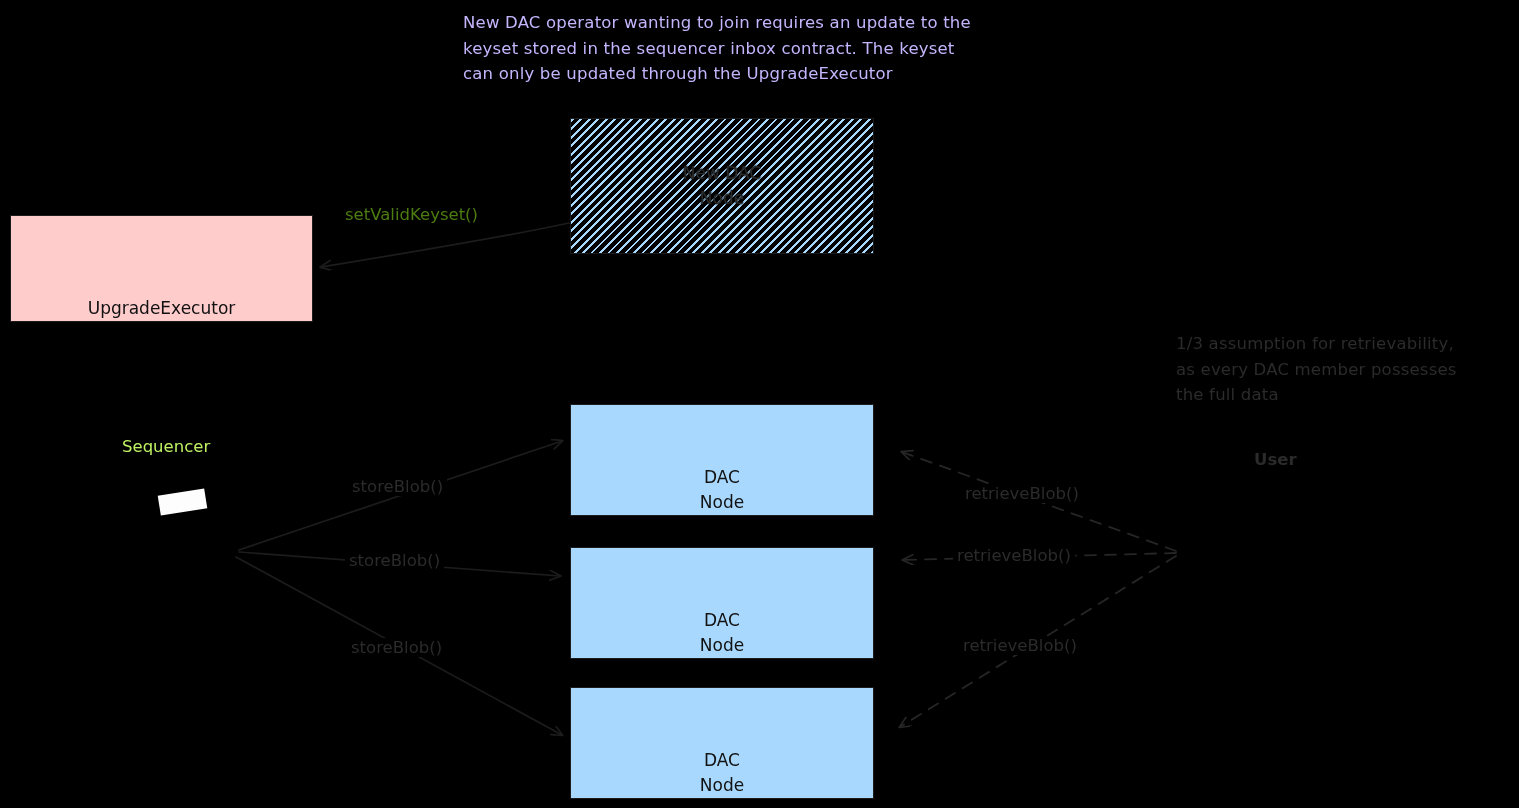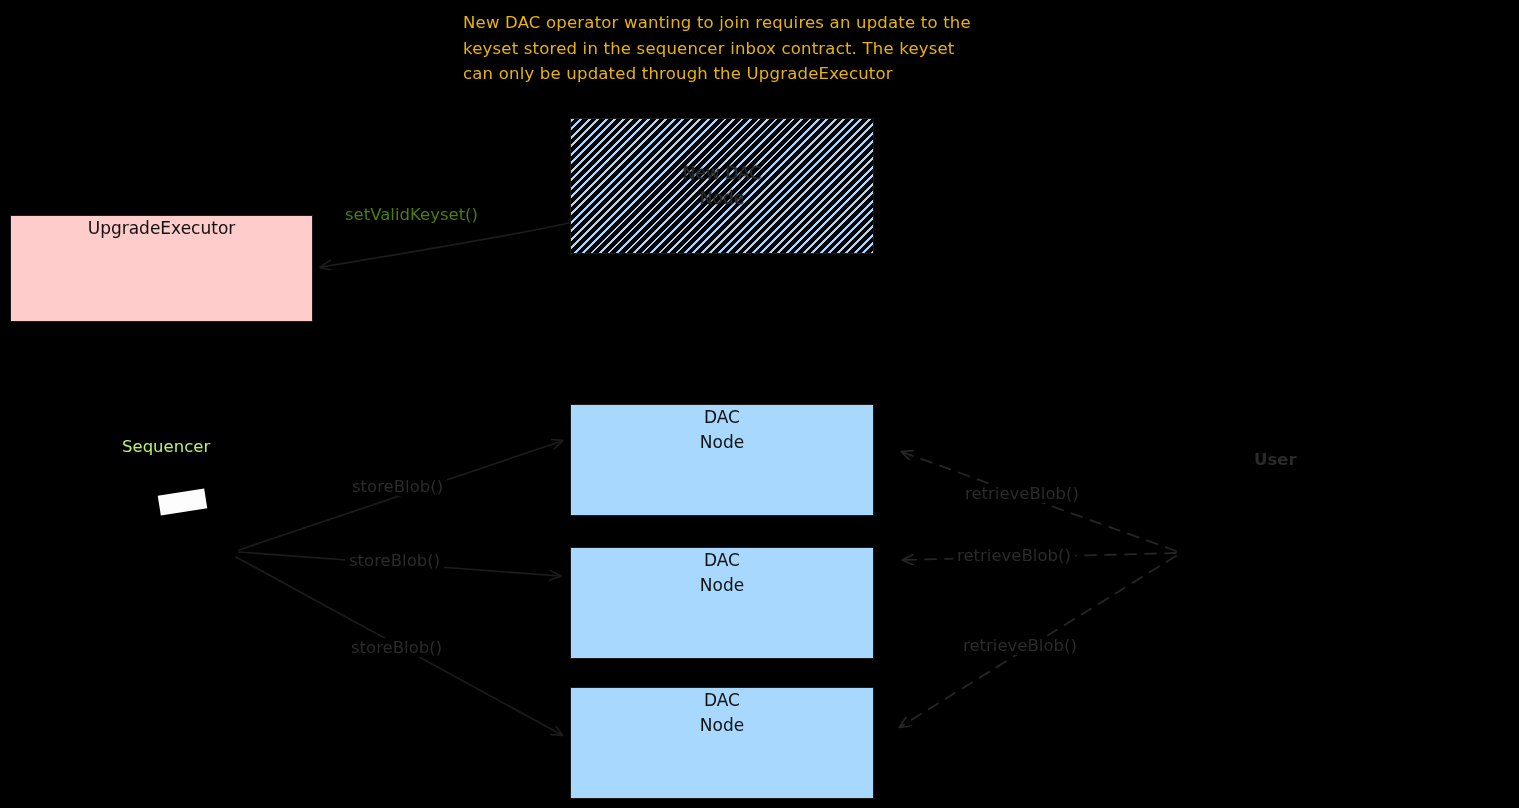--- a/index.html
+++ b/index.html
@@ -53,21 +53,21 @@
     background:#000;
     padding:0 4px;
   }
 
   
   .box {
     position:absolute;
     border:1.6px solid #1c1c1c;
     display:flex;
     align-items:center;
-    justify-content:flex-start;
+    justify-content:flex-end;
     flex-direction:column;
     font-family:"DejaVu Sans", sans-serif;
     font-size:17px;
     line-height:25px;
     color:#111;
     text-align:center;
   }
   .box.pink { background:#ffcccc; }
   .box.blue { background:#a8d8fd; }
   .box .bline { display:block; }
@@ -164,17 +164,20 @@
   <div class="elabel" style="left: 341px; top: 205px; color: #4d7c0f;">setValidKeyset()</div>
 
   <div class="elabel" style="left: 348px; top: 477px; color: rgb(43, 43, 43);">storeBlob()</div>
   <div class="elabel" style="left: 345px; top: 551px; color: rgb(43, 43, 43);">storeBlob()</div>
   <div class="elabel" style="left: 347px; top: 638px; color: rgb(43, 43, 43);">storeBlob()</div>
 
   <div class="elabel" style="left: 961px; top: 484px; color: rgb(43, 43, 43);">retrieveBlob()</div>
   <div class="elabel" style="left: 953px; top: 546px; color: rgb(43, 43, 43);">retrieveBlob()</div>
   <div class="elabel" style="left: 959px; top: 636px; color: rgb(43, 43, 43);">retrieveBlob()</div>
 
-  <div class="annot" id="annot-top" style="color: #eab308;">New DAC operator wanting to join requires an update to the
+  <div class="annot" id="annot-top" style="color: #c4b5fd;">New DAC operator wanting to join requires an update to the
 keyset stored in the sequencer inbox contract. The keyset
 can only be updated through the UpgradeExecutor</div>
+  <div class="annot" id="annot-right" style="color: rgb(43, 43, 43);">1/3 assumption for retrievability,
+as every DAC member possesses
+the full data</div>
 
 </div>
 
 </body></html>

